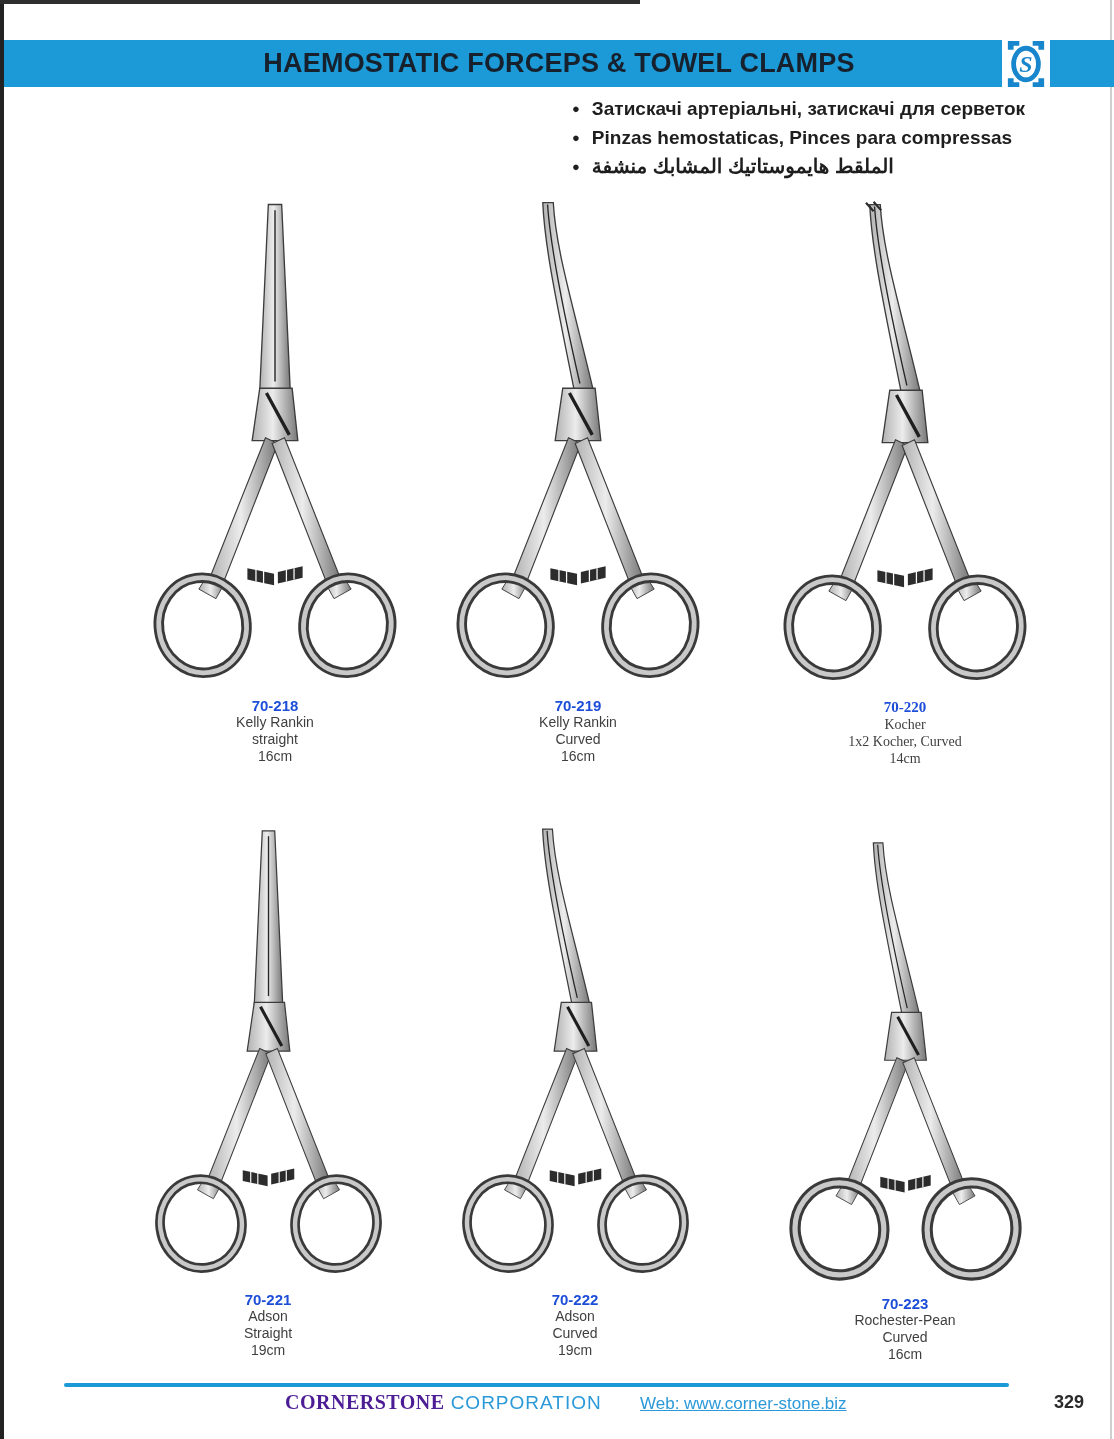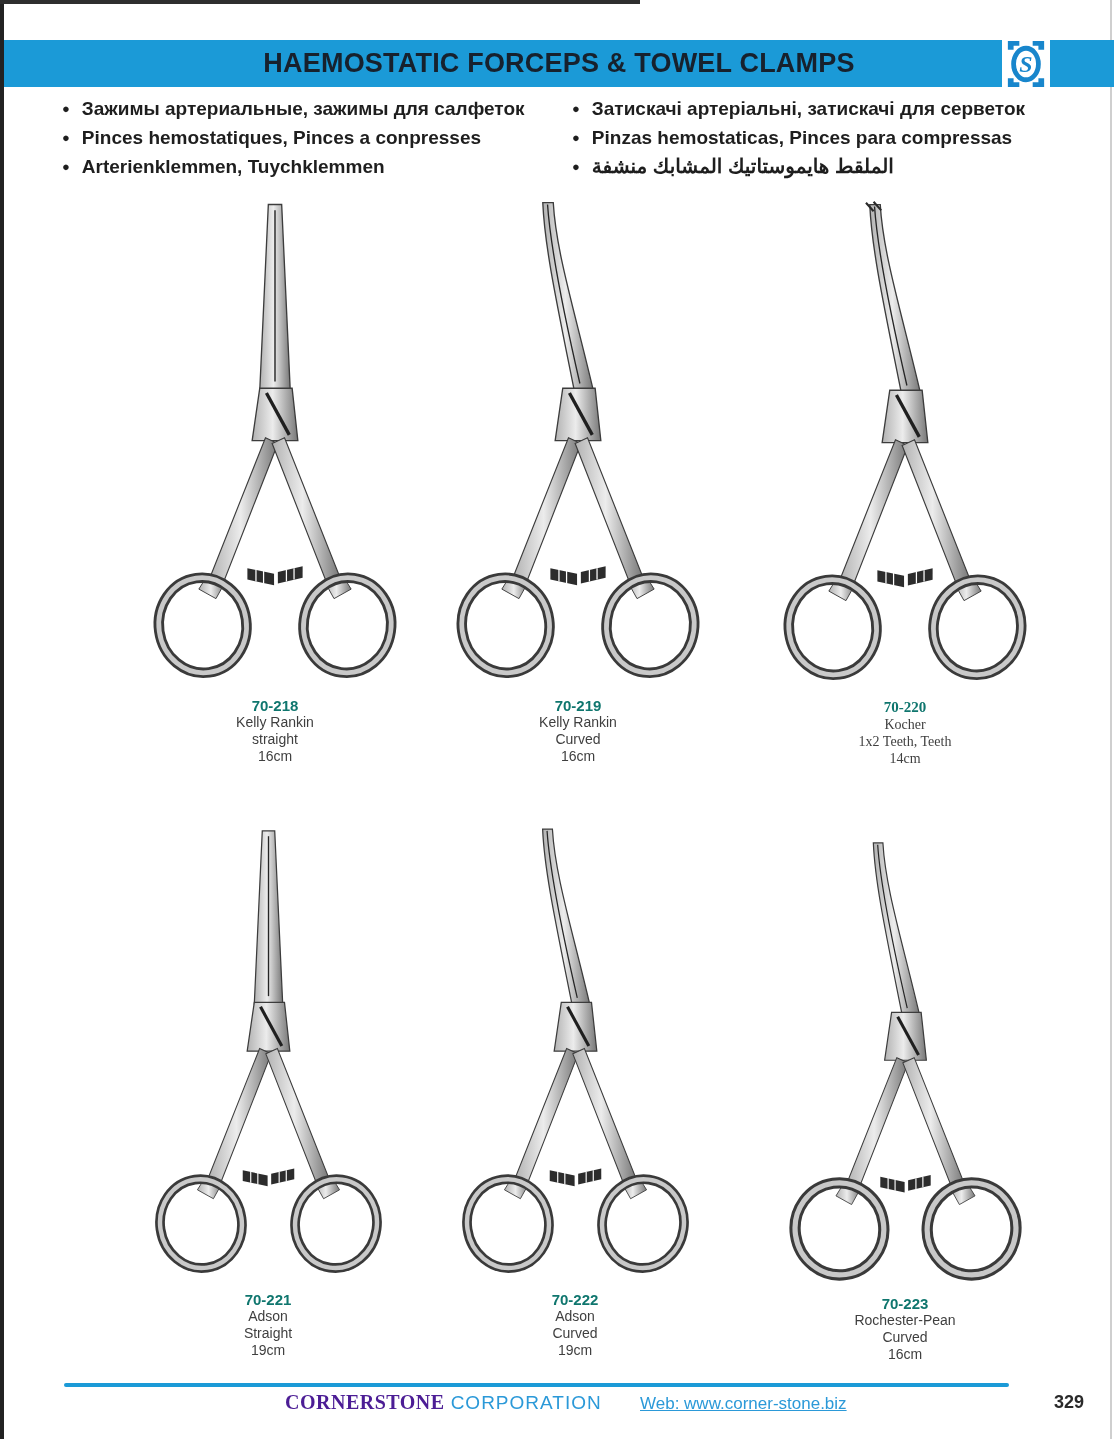--- a/index.html
+++ b/index.html
@@ -26,21 +26,21 @@
   .bul-left{left:62px;}
   .bul-right{left:572px;}
   .arabic{font-size:20px;}
 
   
   .card{position:absolute;width:300px;text-align:center;}
   .c1{left:125px;top:195px;} .c2{left:428px;top:195px;} .c3{left:755px;top:197px;font-family:Liberation Serif, serif;}
   .c4{left:118px;top:822px;} .c5{left:425px;top:822px;} .c6{left:755px;top:836px;}
   .instrument{display:flex;justify-content:center;}
   .label{margin-top:7px;color:#3f3f3f;font-size:14px;line-height:17px;}
-  .label .code{font-weight:bold;font-size:15px;color:#0f766e;}
+  .label .code{font-weight:bold;font-size:15px;color:#1d4ed8;}
 
   
   .footer-line{position:absolute;left:64px;top:1383px;width:945px;height:4px;
                background:#1b9ad7;border-radius:2px;}
   .footer-co{position:absolute;left:285px;top:1391px;white-space:nowrap;}
   .brand{font-family:"Liberation Serif",serif;font-weight:bold;font-size:20px;
          color:#4c1d95;letter-spacing:0.5px;}
   .brand-suffix{font-size:19px;color:#2b99d8;letter-spacing:1px;margin-left:6px;}
   .footer-web{position:absolute;left:640px;top:1394px;font-size:17px;color:#2b99d8;text-decoration:underline;}
   .page-num{position:absolute;right:30px;top:1392px;font-size:18px;font-weight:bold;color:#2a2a2a;}
@@ -62,25 +62,20 @@
           <path d="M29,2 h12 v9 h-6 v-4 h-6 z"></path>
           <path d="M3,50 h12 v-5 h-6 v-4 h-6 z"></path>
           <path d="M29,50 h12 v-9 h-6 v4 h-6 z"></path>
         </g>
         <ellipse cx="22" cy="26" rx="13" ry="16.5" fill="none" stroke="#1886cc" stroke-width="5"></ellipse>
         <text x="22" y="34.5" font-size="25" font-weight="bold" font-style="italic" text-anchor="middle" fill="#1886cc" font-family="Liberation Serif, serif">S</text>
       </svg>
     </div>
   </div>
 
-  <ul class="bul bul-left">
-    <li><span class="dot">●</span><span>Зажимы артериальные, зажимы для салфеток</span></li>
-    <li><span class="dot">●</span><span>Pinces hemostatiques, Pinces a conpresses</span></li>
-    <li><span class="dot">●</span><span>Arterienklemmen, Tuychklemmen</span></li>
-  </ul>
 
   <ul class="bul bul-right">
     <li><span class="dot">●</span><span>Затискачі артеріальні, затискачі для серветок</span></li>
     <li><span class="dot">●</span><span>Pinzas hemostaticas, Pinces para compressas</span></li>
     <li><span class="dot">●</span><span class="arabic" dir="rtl">الملقط هايموستاتيك المشابك منشفة</span></li>
   </ul>
 
   <div class="card c1">
     <div class="instrument">
         <svg width="286" height="495" viewBox="0 0 300 520">
@@ -175,21 +170,21 @@
     <path d="M220,398 L202,406 L212,424 L230,414 Z" fill="url(#mG2)" stroke="#3c3c3c" stroke-width="1"></path>
     <ellipse cx="74" cy="452" rx="46" ry="50" fill="none" stroke="#3a3a3a" stroke-width="11" transform="rotate(-8 74 452)"></ellipse>
     <ellipse cx="74" cy="452" rx="46" ry="50" fill="none" stroke="#c9c9c9" stroke-width="5" transform="rotate(-8 74 452)"></ellipse>
     <ellipse cx="226" cy="452" rx="46" ry="50" fill="none" stroke="#3a3a3a" stroke-width="11" transform="rotate(8 226 452)"></ellipse>
     <ellipse cx="226" cy="452" rx="46" ry="50" fill="none" stroke="#c9c9c9" stroke-width="5" transform="rotate(8 226 452)"></ellipse>
   </svg>
       </div>
     <div class="label">
       <div class="code">70-220</div>
       <div>Kocher</div>
-      <div>1x2 Teeth, Teeth</div>
+      <div>1x2 Kocher, Curved</div>
       <div>14cm</div>
     </div>
   </div>
 
   <div class="card c4">
     <div class="instrument">
         <svg width="267" height="462" viewBox="0 0 300 520">
     <defs>
             <linearGradient id="mG3" x1="0" y1="0" x2="1" y2="0">
       <stop offset="0" stop-color="#b2b2b2"></stop>

